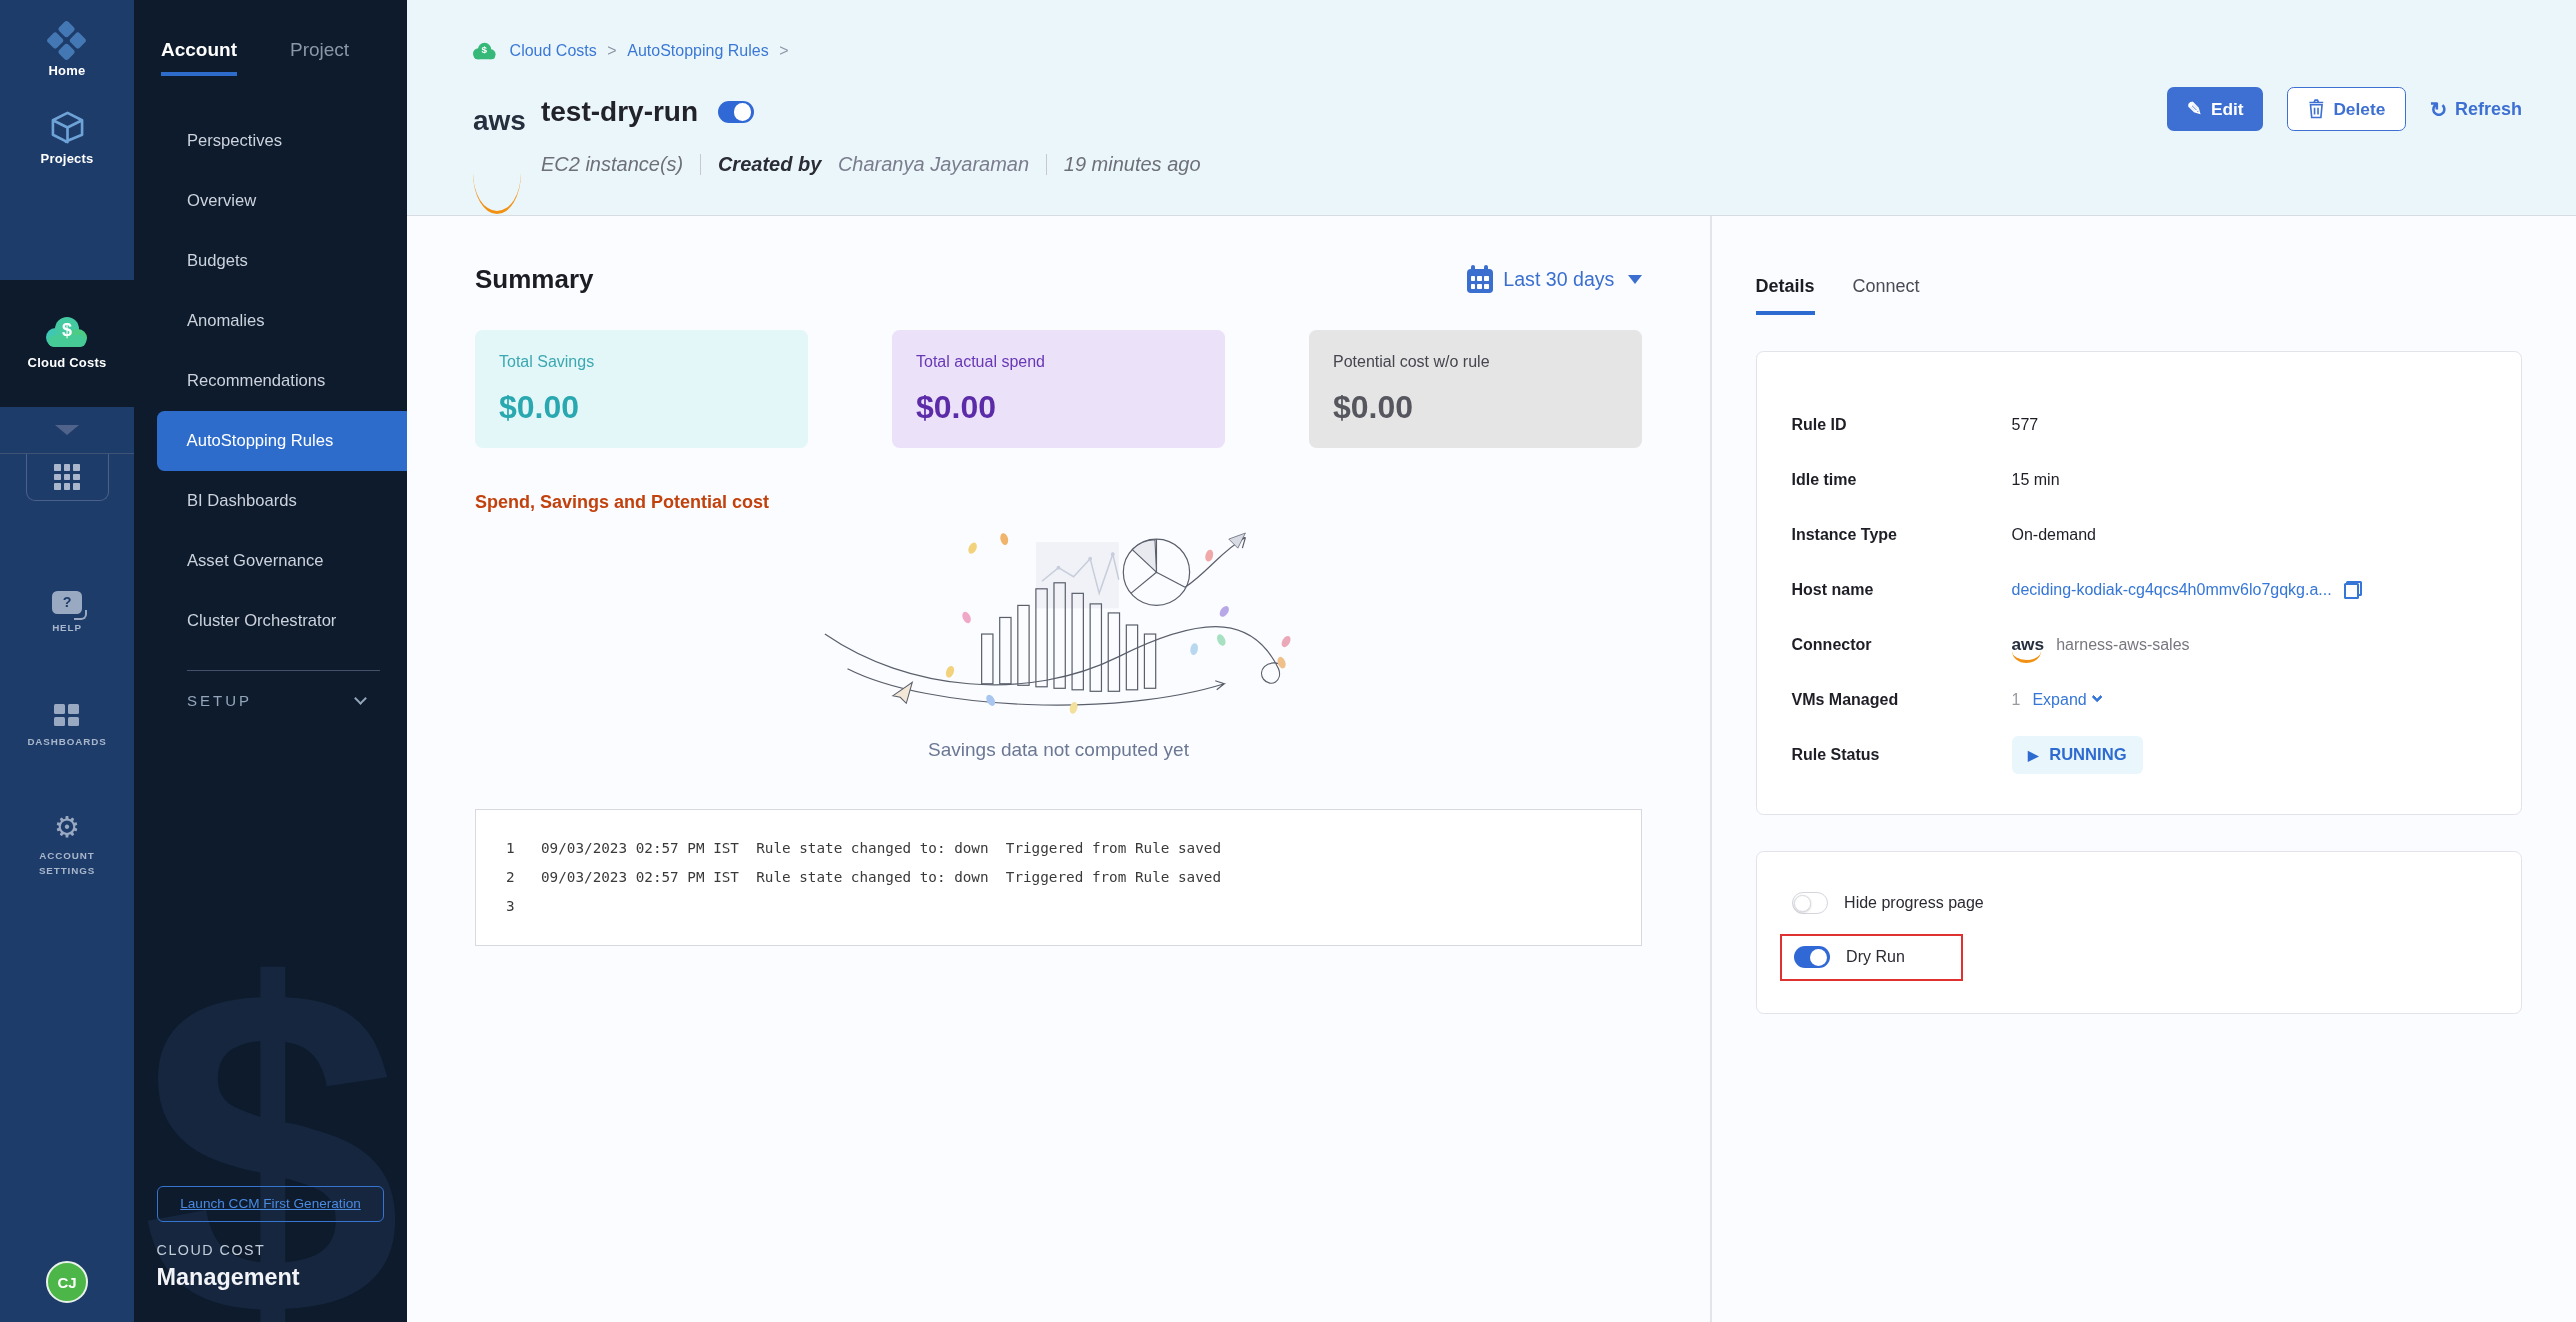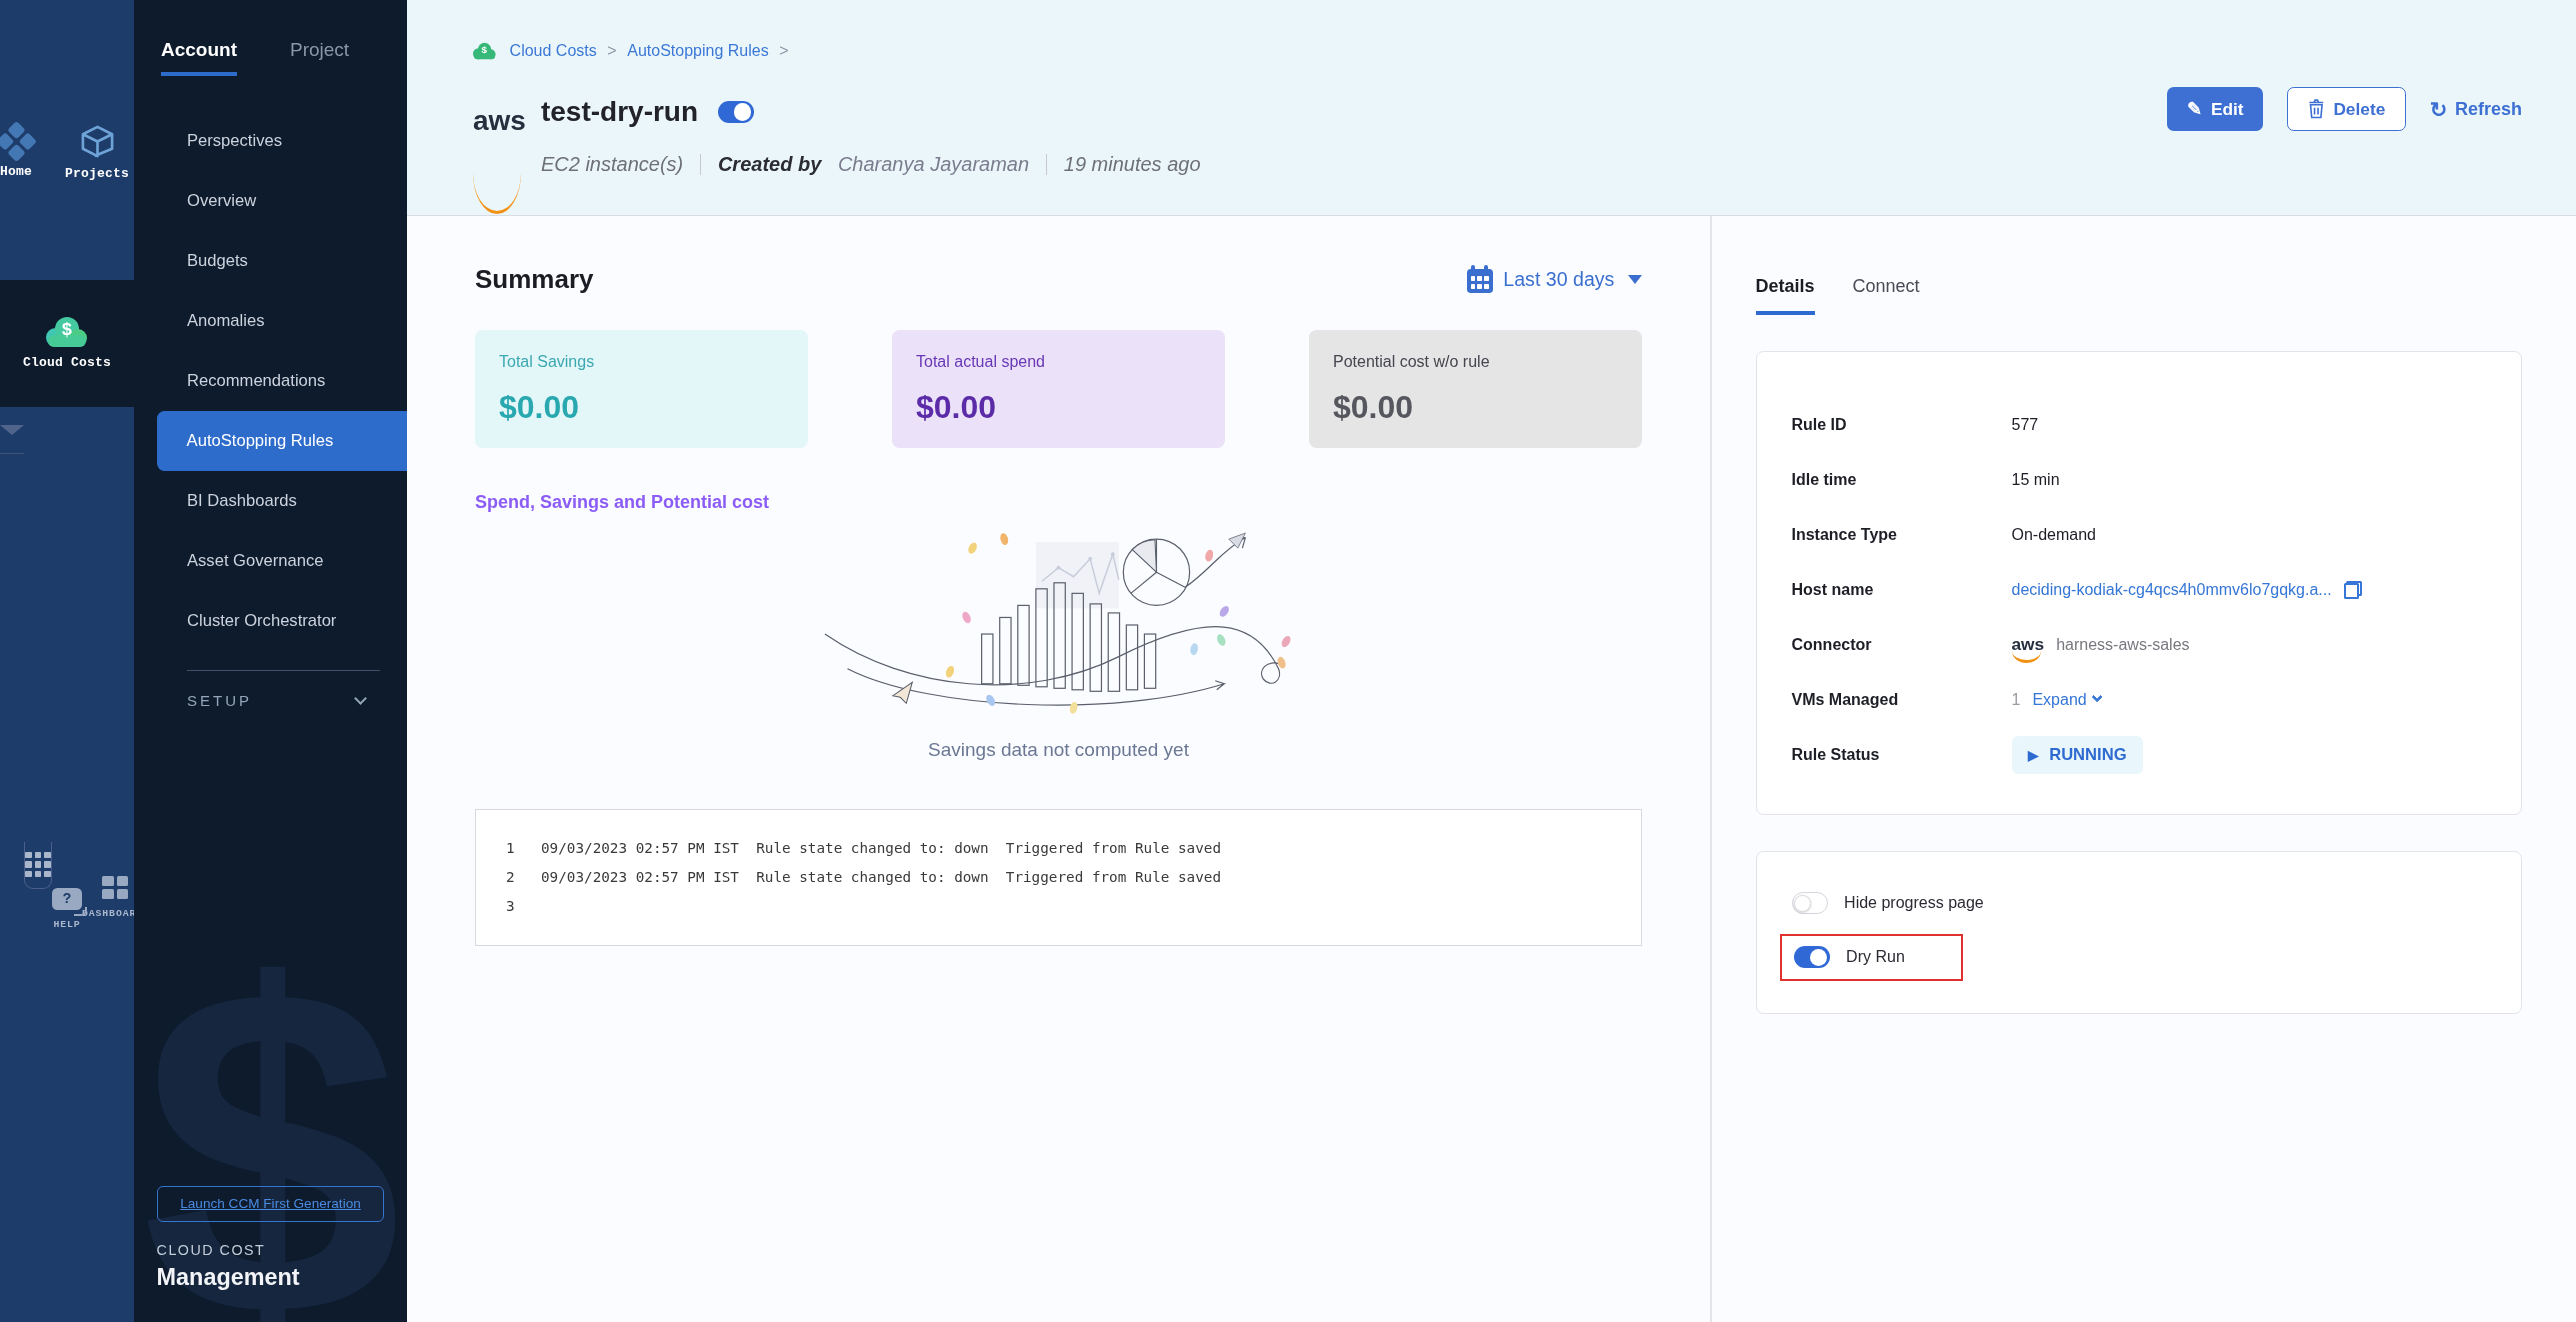--- a/index.html
+++ b/index.html
@@ -1,21 +1,21 @@
 <!DOCTYPE html>
 <html style="font-size:12px"><head>
 <meta charset="utf-8">
 <style>
   * { margin:0; padding:0; box-sizing:border-box; }
   html,body { width:2576px; height:1323px; }
   body { display:flex; font-family:"Liberation Sans", sans-serif; background:#fbfcff; overflow:hidden; }
 
   
   .rail { width:134px; display:flex; flex-direction:column; flex-shrink:0; }
-  .rail-sec { display:flex; flex-direction:row; align-items:center;font-family:Liberation Mono, monospace; }
+  .rail-sec { display:flex; flex-direction:column; align-items:center; }
   .rail-a { background:#1e3c6a; padding-top:26px; height:280px; gap:33px; }
   .rail-b { background:#1a2f52; height:342px; border-top:0.8px solid #3f5377; padding-top:16.6px; }
   .rail-c { background:#0d1b2d; height:127px; justify-content:center; }
   .rail-d { background:#1e3c6a; flex:1; }
   .rail-item { display:flex; flex-direction:column; align-items:center; gap:7.5px; cursor:pointer; }
   .rail-label { color:#fff; font-size:13px; font-weight:700; letter-spacing:0.2px; }
   .rail-label-dim { color:#a9b7cc; font-size:9.8px; font-weight:700; letter-spacing:0.9px; text-align:center; line-height:1.5; }
   .tri-up { width:0; height:0; border-left:12px solid transparent; border-right:12px solid transparent; border-bottom:10.6px solid #50648b; margin-bottom:27px; }
   .tri-down { width:0; height:0; border-left:12px solid transparent; border-right:12px solid transparent; border-top:10.6px solid #50648b; }
   .home-ic { width:29px; height:29px; transform:rotate(45deg); display:grid; grid-template:1fr 1fr / 1fr 1fr; gap:3.8px; }
@@ -108,21 +108,21 @@
   .caret-down { width:0; height:0; border-left:7.5px solid transparent; border-right:7.5px solid transparent; border-top:9px solid #3a6fd0; margin-left:3px; }
 
   .cards { display:flex; gap:84px; margin-top:35px; }
   .scard { width:348px; height:118px; border-radius:7.5px; padding:22.6px 24px; }
   .scard .lbl { font-size:16px; }
   .scard .val { font-size:32px; font-weight:700; margin-top:18px; }
   .scard.teal { background:#e3f7f9; } .scard.teal .lbl { color:#3ba8b1; } .scard.teal .val { color:#2aa8b0; }
   .scard.purple { background:#ebe2fa; } .scard.purple .lbl { color:#6837b5; } .scard.purple .val { color:#5c2ba8; }
   .scard.gray { background:#e5e5e5; } .scard.gray .lbl { color:#45464e; } .scard.gray .val { color:#55565e; }
 
-  .chart-title { margin-top:44px; font-size:18px; font-weight:700; color:#8b5cf6; }
+  .chart-title { margin-top:44px; font-size:18px; font-weight:700; color:#c2410c; }
   .empty-wrap { display:flex; flex-direction:column; align-items:center; margin-top:7.5px; }
   .empty-msg { margin-top:7.5px; font-size:19px; color:#6b7894; }
 
   .logbox { margin-top:48px; border:0.8px solid #d8d9e0; background:#fff; padding:24px 0 24px 30px; font-family:"DejaVu Sans Mono", monospace; font-size:14.3px; color:#3a3a3a; }
   .logline { display:flex; line-height:29px; white-space:pre; }
   .logline .num { width:35px; flex-shrink:0; }
 
   
   .rtabs { display:flex; gap:38px; font-size:18px; }
   .rtab { cursor:pointer; color:#4a4b55; padding-bottom:13.6px; }

